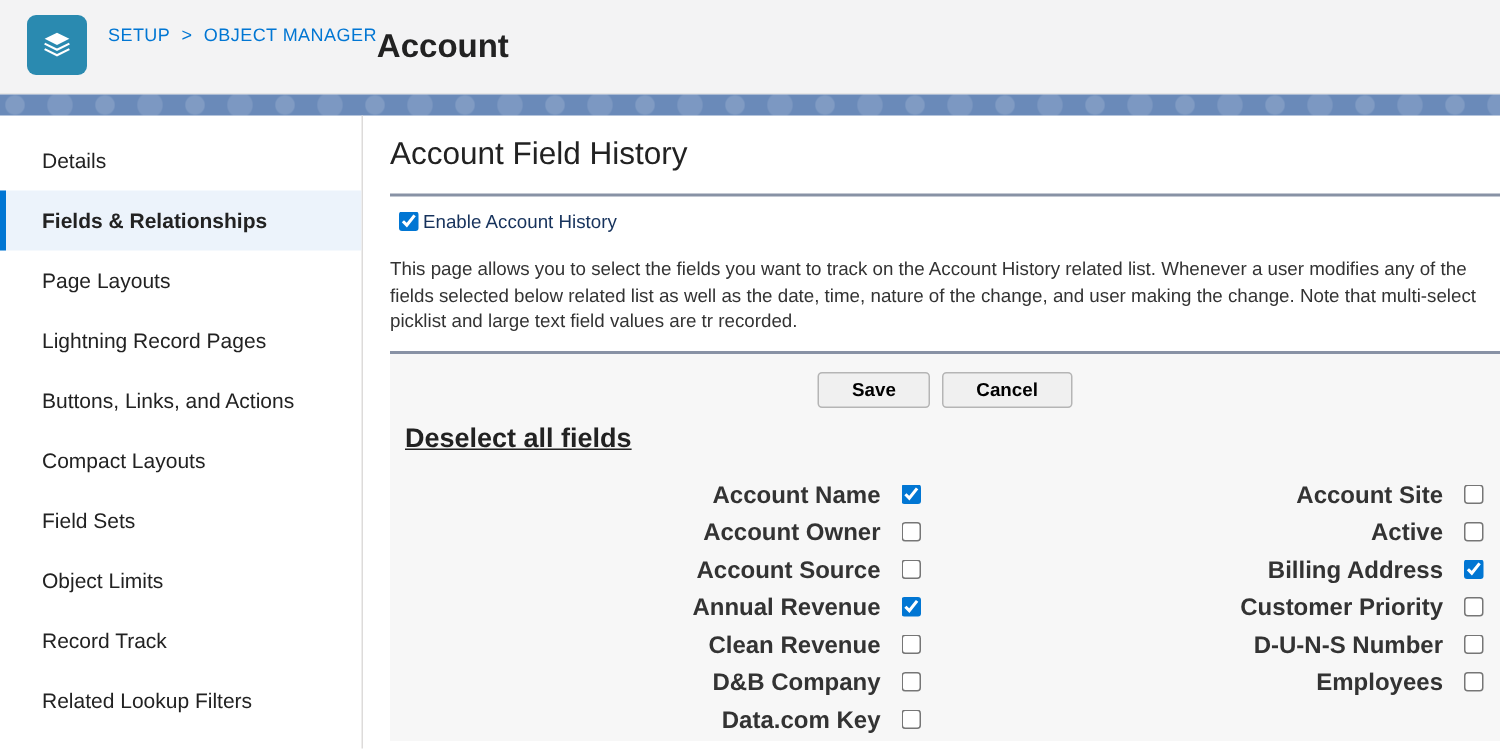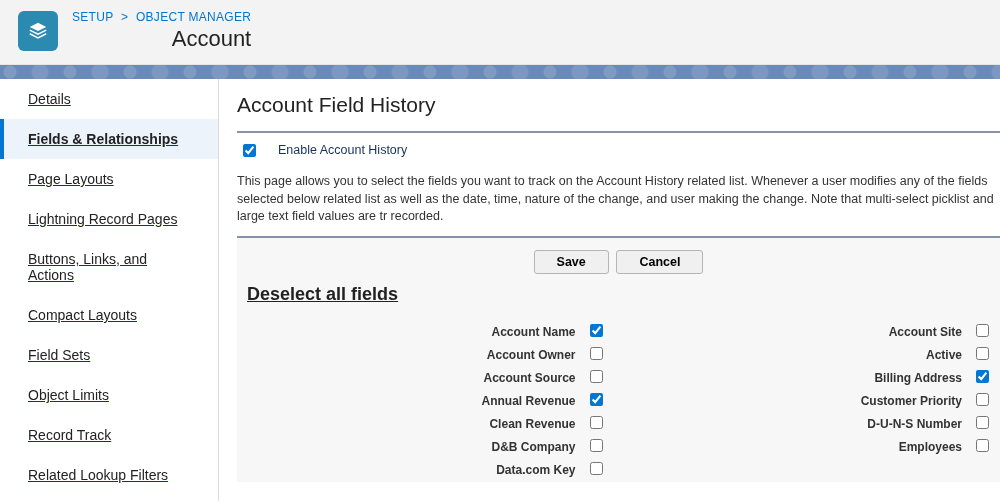--- a/index.html
+++ b/index.html
@@ -20,49 +20,48 @@
     align-items: center;
   }
   .header-icon {
     width: 40px; height: 40px;
     background: #2a8ab0;
     border-radius: 6px;
     display: flex; align-items: center; justify-content: center;
     margin-right: 14px;
     flex: 0 0 40px;
   }
-  .header-text { display: flex; flex-direction: column; text-align: right; }
+  .header-text { display: flex; flex-direction: row; }
   .breadcrumb {
     font-size: 12px;
     letter-spacing: .3px;
     color: #0176d3;
     font-weight: 500;
   }
   .breadcrumb a { color: #0176d3; text-decoration: none; }
   .breadcrumb-sep { color: #0176d3; margin: 0 4px; }
   .page-title {
     font-size: 22px;
-    font-weight: 400;
+    font-weight: 700;
     color: #222;
     margin-top: 2px;
   }
   .pattern-bar {
     height: 14px;
     background: #6a8ab9;
     background-image: radial-gradient(circle at 10px 7px, rgba(255,255,255,.15) 6px, transparent 7px),
                       radial-gradient(circle at 40px 7px, rgba(255,255,255,.12) 8px, transparent 9px);
     background-size: 60px 14px;
   }
   .body { display: flex; height: calc(502px - 66px - 14px); }
   .sidebar {
-    width: 219px;
+    width: 242px;
     border-right: 1px solid #dddbda;
-    padding-top: 0;
+    padding-top: 10px;
     overflow: hidden;
-    text-decoration: underline;
   }
   .sidebar-item {
     padding: 12px 24px;
     font-size: 14px;
     color: #222;
     cursor: pointer;
     border-left: 4px solid transparent;
   }
   .sidebar-item.active {
     background: #ecf3fb;
@@ -70,21 +69,21 @@
     font-weight: 700;
   }
   .main { flex: 1; padding: 14px 0 0 18px; overflow: hidden; }
   .main-title {
     font-size: 21px;
     font-weight: 500;
     color: #222;
     margin-bottom: 14px;
   }
   .panel { border-top: 2px solid #8892a5; padding-top: 6px; }
-  .enable-row { padding: 4px 6px 10px 6px; display:flex; align-items:flex-end; gap:22px; }
+  .enable-row { padding: 4px 6px 10px 6px; display:flex; align-items:flex-start; gap:3px; }
   .enable-row input[type=checkbox]{ accent-color:#0176d3; width:13px; height:13px;}
   .enable-row label { font-size: 12.5px; }
   .desc { font-size: 12.5px; color: #333; line-height: 1.4; margin: 6px 0 10px 0; padding-right: 4px;}
   .inner-panel { border-top: 2px solid #8892a5; padding-top: 8px; background:#f7f7f7;}
   .btn-row { text-align: center; padding: 4px 0 10px 0; }
   .btn {
     background: #f0f0f0;
     border: 1px solid #b5b5b5;
     border-radius: 3px;
     padding: 4px 22px;
@@ -100,21 +99,21 @@
     border-top: 1px solid #c9d0da;
     border-bottom: 1px solid #c9d0da;
     padding: 6px 10px;
     font-weight: 700;
     font-size: 13px;
   }
   .fields-grid { display: flex; padding: 8px 10px 0 10px; }
   .col { flex: 1; }
   .col-left { margin-right: 30px; }
   .field-row { display: flex; align-items: center; justify-content: flex-end; padding: 3.5px 0;}
-  .field-label { font-size: 12px; font-weight: 600; margin-right: 14px; color:#333;}
+  .field-label { font-size: 16px; font-weight: 600; margin-right: 14px; color:#333;}
   .field-check { width: 14px; }
   .field-check input { accent-color:#0176d3; width:13px; height:13px; }
 </style>
 </head>
 <body>
 
 <div class="header">
   <div class="header-icon">
     <svg width="22" height="22" viewBox="0 0 24 24" fill="none">
       <path d="M12 3l9 4.5-9 4.5-9-4.5L12 3z" fill="#fff"></path>

